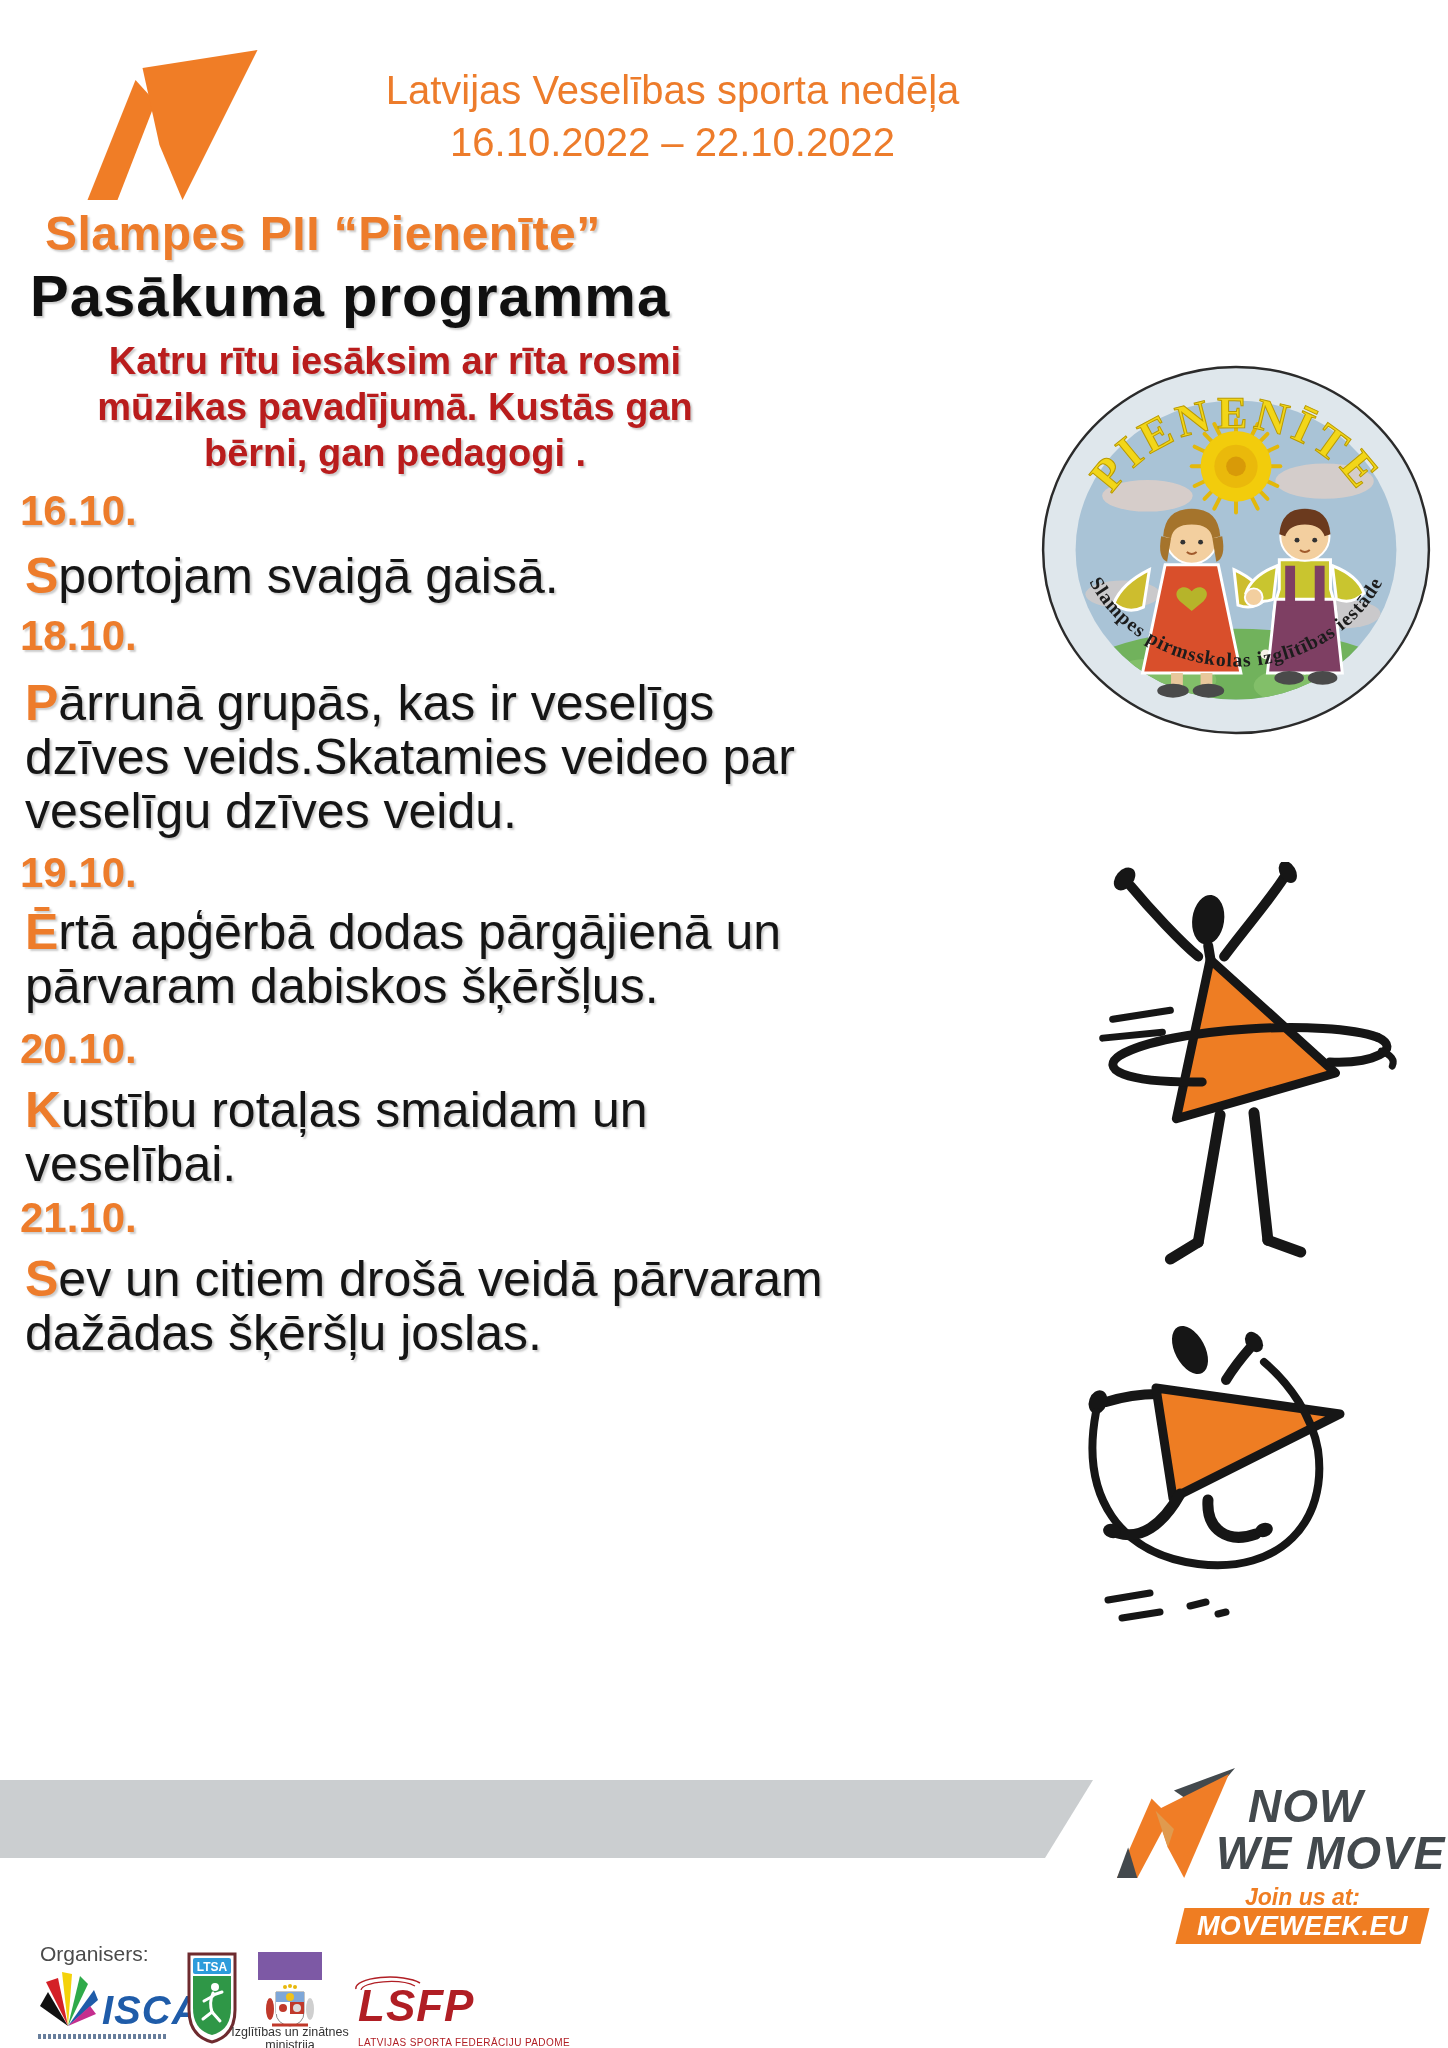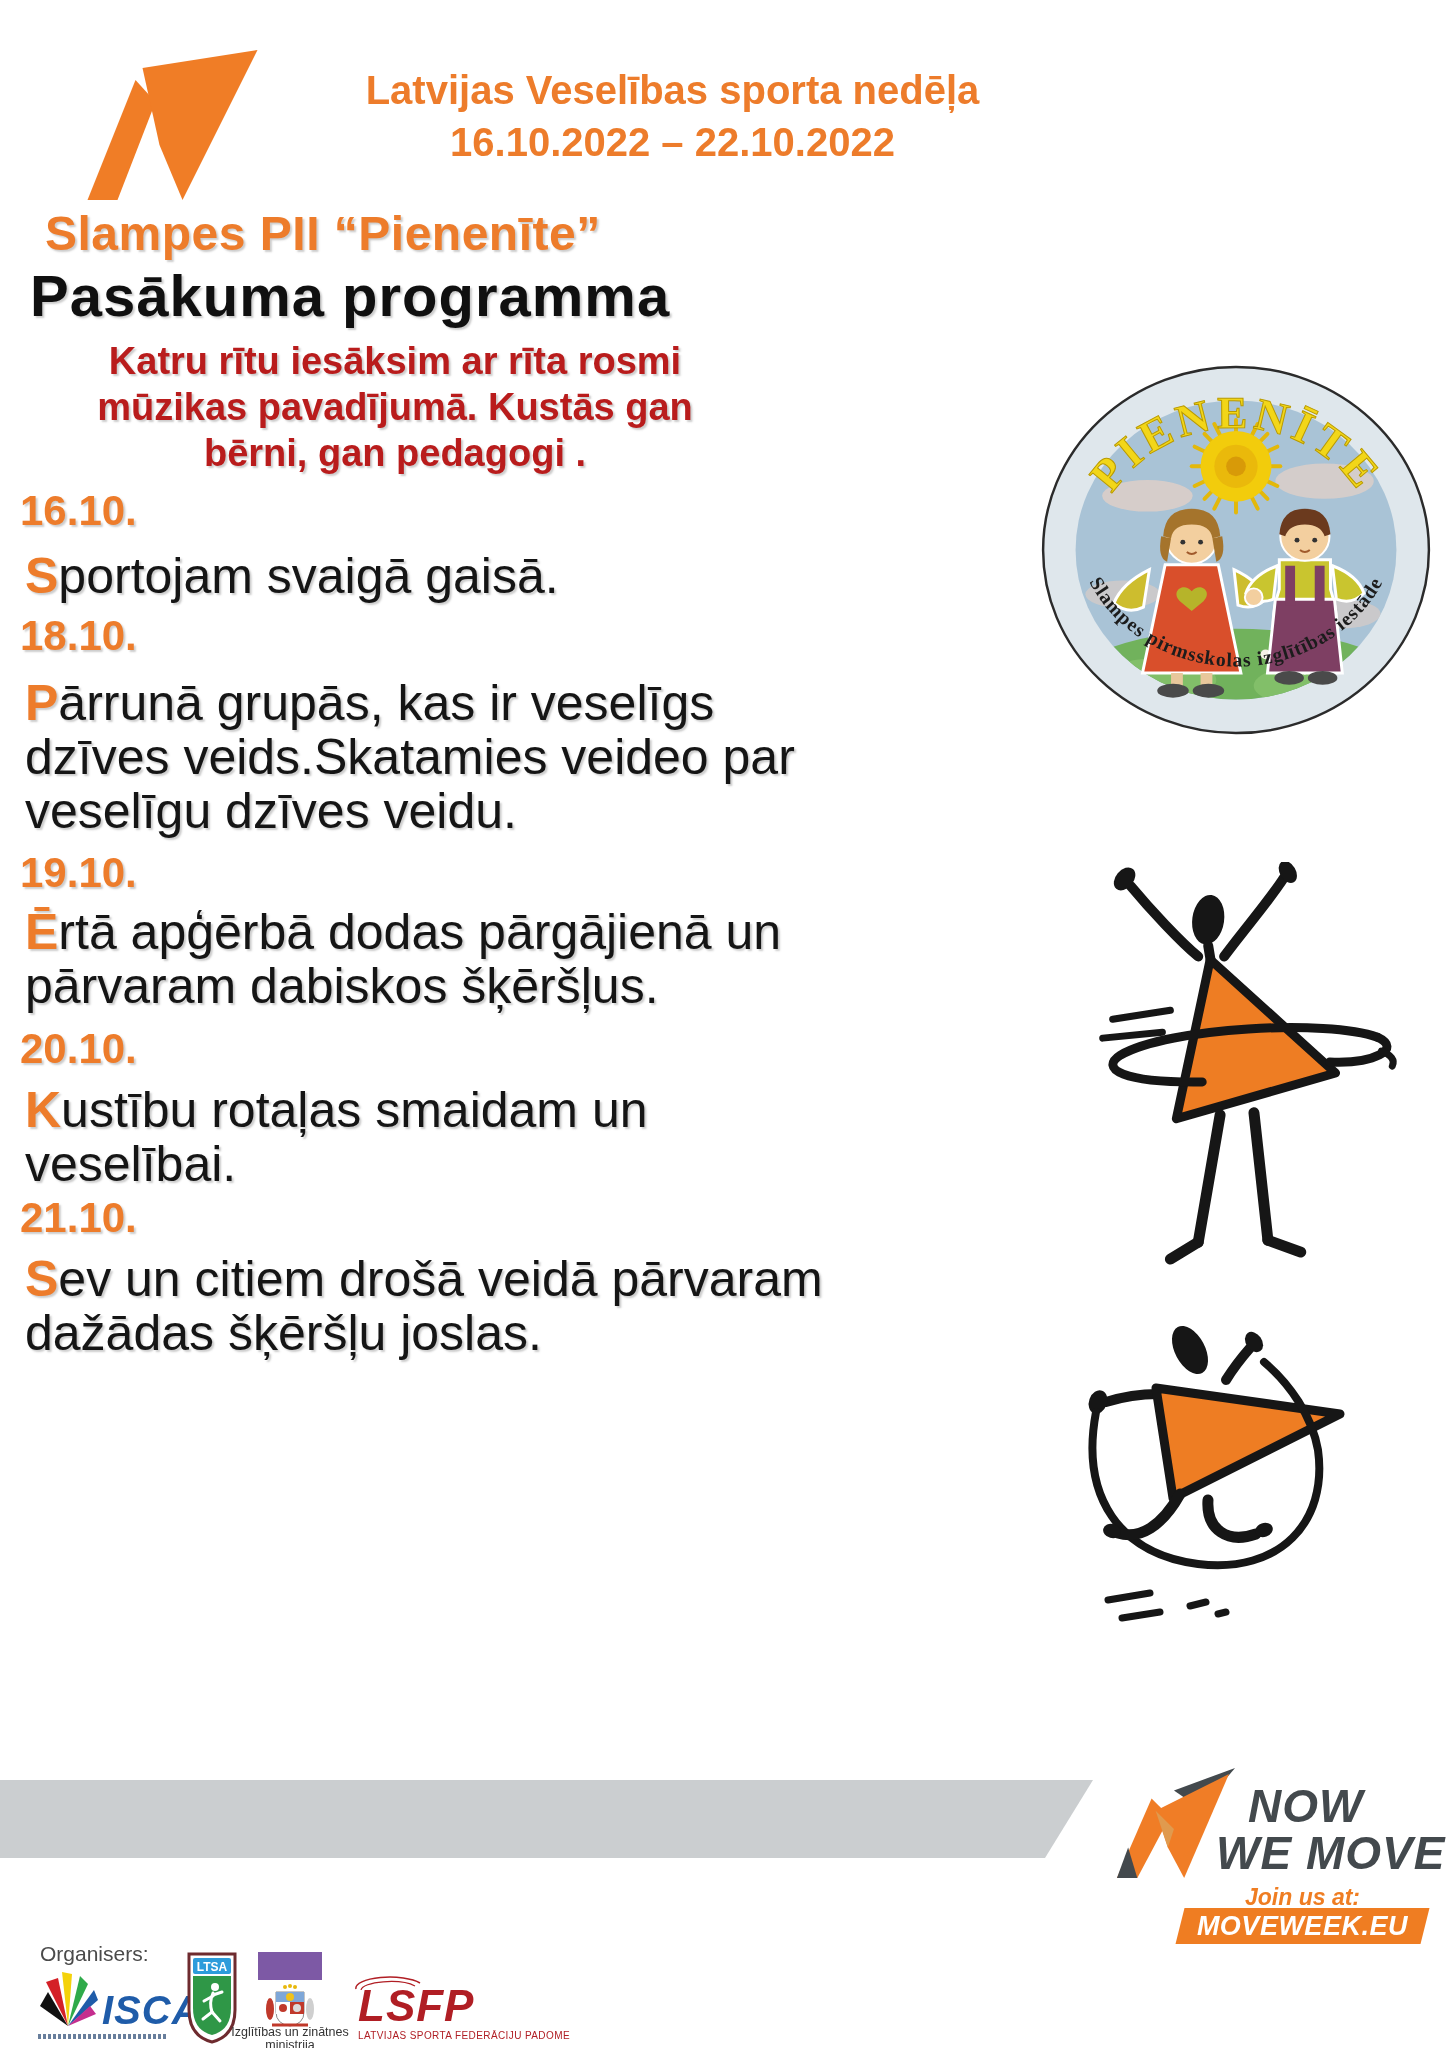--- a/index.html
+++ b/index.html
@@ -1,21 +1,21 @@
 <!DOCTYPE html>
 <html><head>
 <meta charset="utf-8">
 <style>
   html,body{margin:0;padding:0;background:#e9e9e9;}
   .poster{position:relative;width:1448px;height:2048px;background:#ffffff;margin:0 auto;
           overflow:hidden;font-family:"Liberation Sans", sans-serif;}
   .abs{position:absolute;}
   .shadow-soft{text-shadow:2px 2px 2px rgba(110,110,110,0.35);}
   .title-block{left:300px;top:64px;width:745px;text-align:center;
-               font-size:40px;font-weight:bold;line-height:52px;color:#ED7C2B;}
+               font-size:40px;font-weight:normal;line-height:52px;color:#ED7C2B;}
   .school-title{left:45px;top:206px;font-size:48px;font-weight:bold;color:#ED7C2B;
                 letter-spacing:0.5px;}
   .program-title{left:30px;top:262px;font-size:58px;font-weight:bold;color:#101010;
                  letter-spacing:1px;}
   .intro{left:10px;top:338px;width:770px;text-align:center;font-size:38px;
          font-weight:bold;color:#b91c1c;line-height:46px;}
   .date-h{left:20px;width:770px;font-size:42px;font-weight:bold;
           color:#ED7C2B;}
   .entry{left:25px;width:790px;font-size:50px;color:#151515;line-height:54px;}
   .entry .line{white-space:nowrap;}
@@ -39,21 +39,21 @@
              letter-spacing:1px;line-height:40px;}
   .isca-caption{margin-top:4px;height:5px;width:128px;
       background:repeating-linear-gradient(90deg,#35537a 0 3px,transparent 3px 5px);
       opacity:0.75;}
   .ministry-purple{left:258px;top:1952px;width:64px;height:28px;background:#7D59A5;}
   .ministry-text{left:228px;top:2026px;width:124px;text-align:center;font-size:12.5px;
                  color:#333;line-height:13px;}
   .lsfp-wrap{left:358px;top:1984px;}
   .lsfp-text{font-size:44px;font-weight:bold;font-style:italic;color:#B01E24;
              line-height:44px;letter-spacing:1px;}
-  .lsfp-caption{margin-top:2px;font-size:10px;color:#B01E24;letter-spacing:0.4px;
+  .lsfp-caption{margin-top:9px;font-size:10px;color:#B01E24;letter-spacing:0.4px;
                 white-space:nowrap;}
 </style>
 </head>
 <body>
 
 <div class="poster">
 
   <svg class="abs" style="left:85px;top:50px;" width="180" height="150" viewBox="0 0 175 150">
     <polygon points="0,150 48,30 68,52 30,150" fill="#F07D26"></polygon>
     <polygon points="55,18 170,0 95,150 72,95" fill="#F07D26"></polygon>

